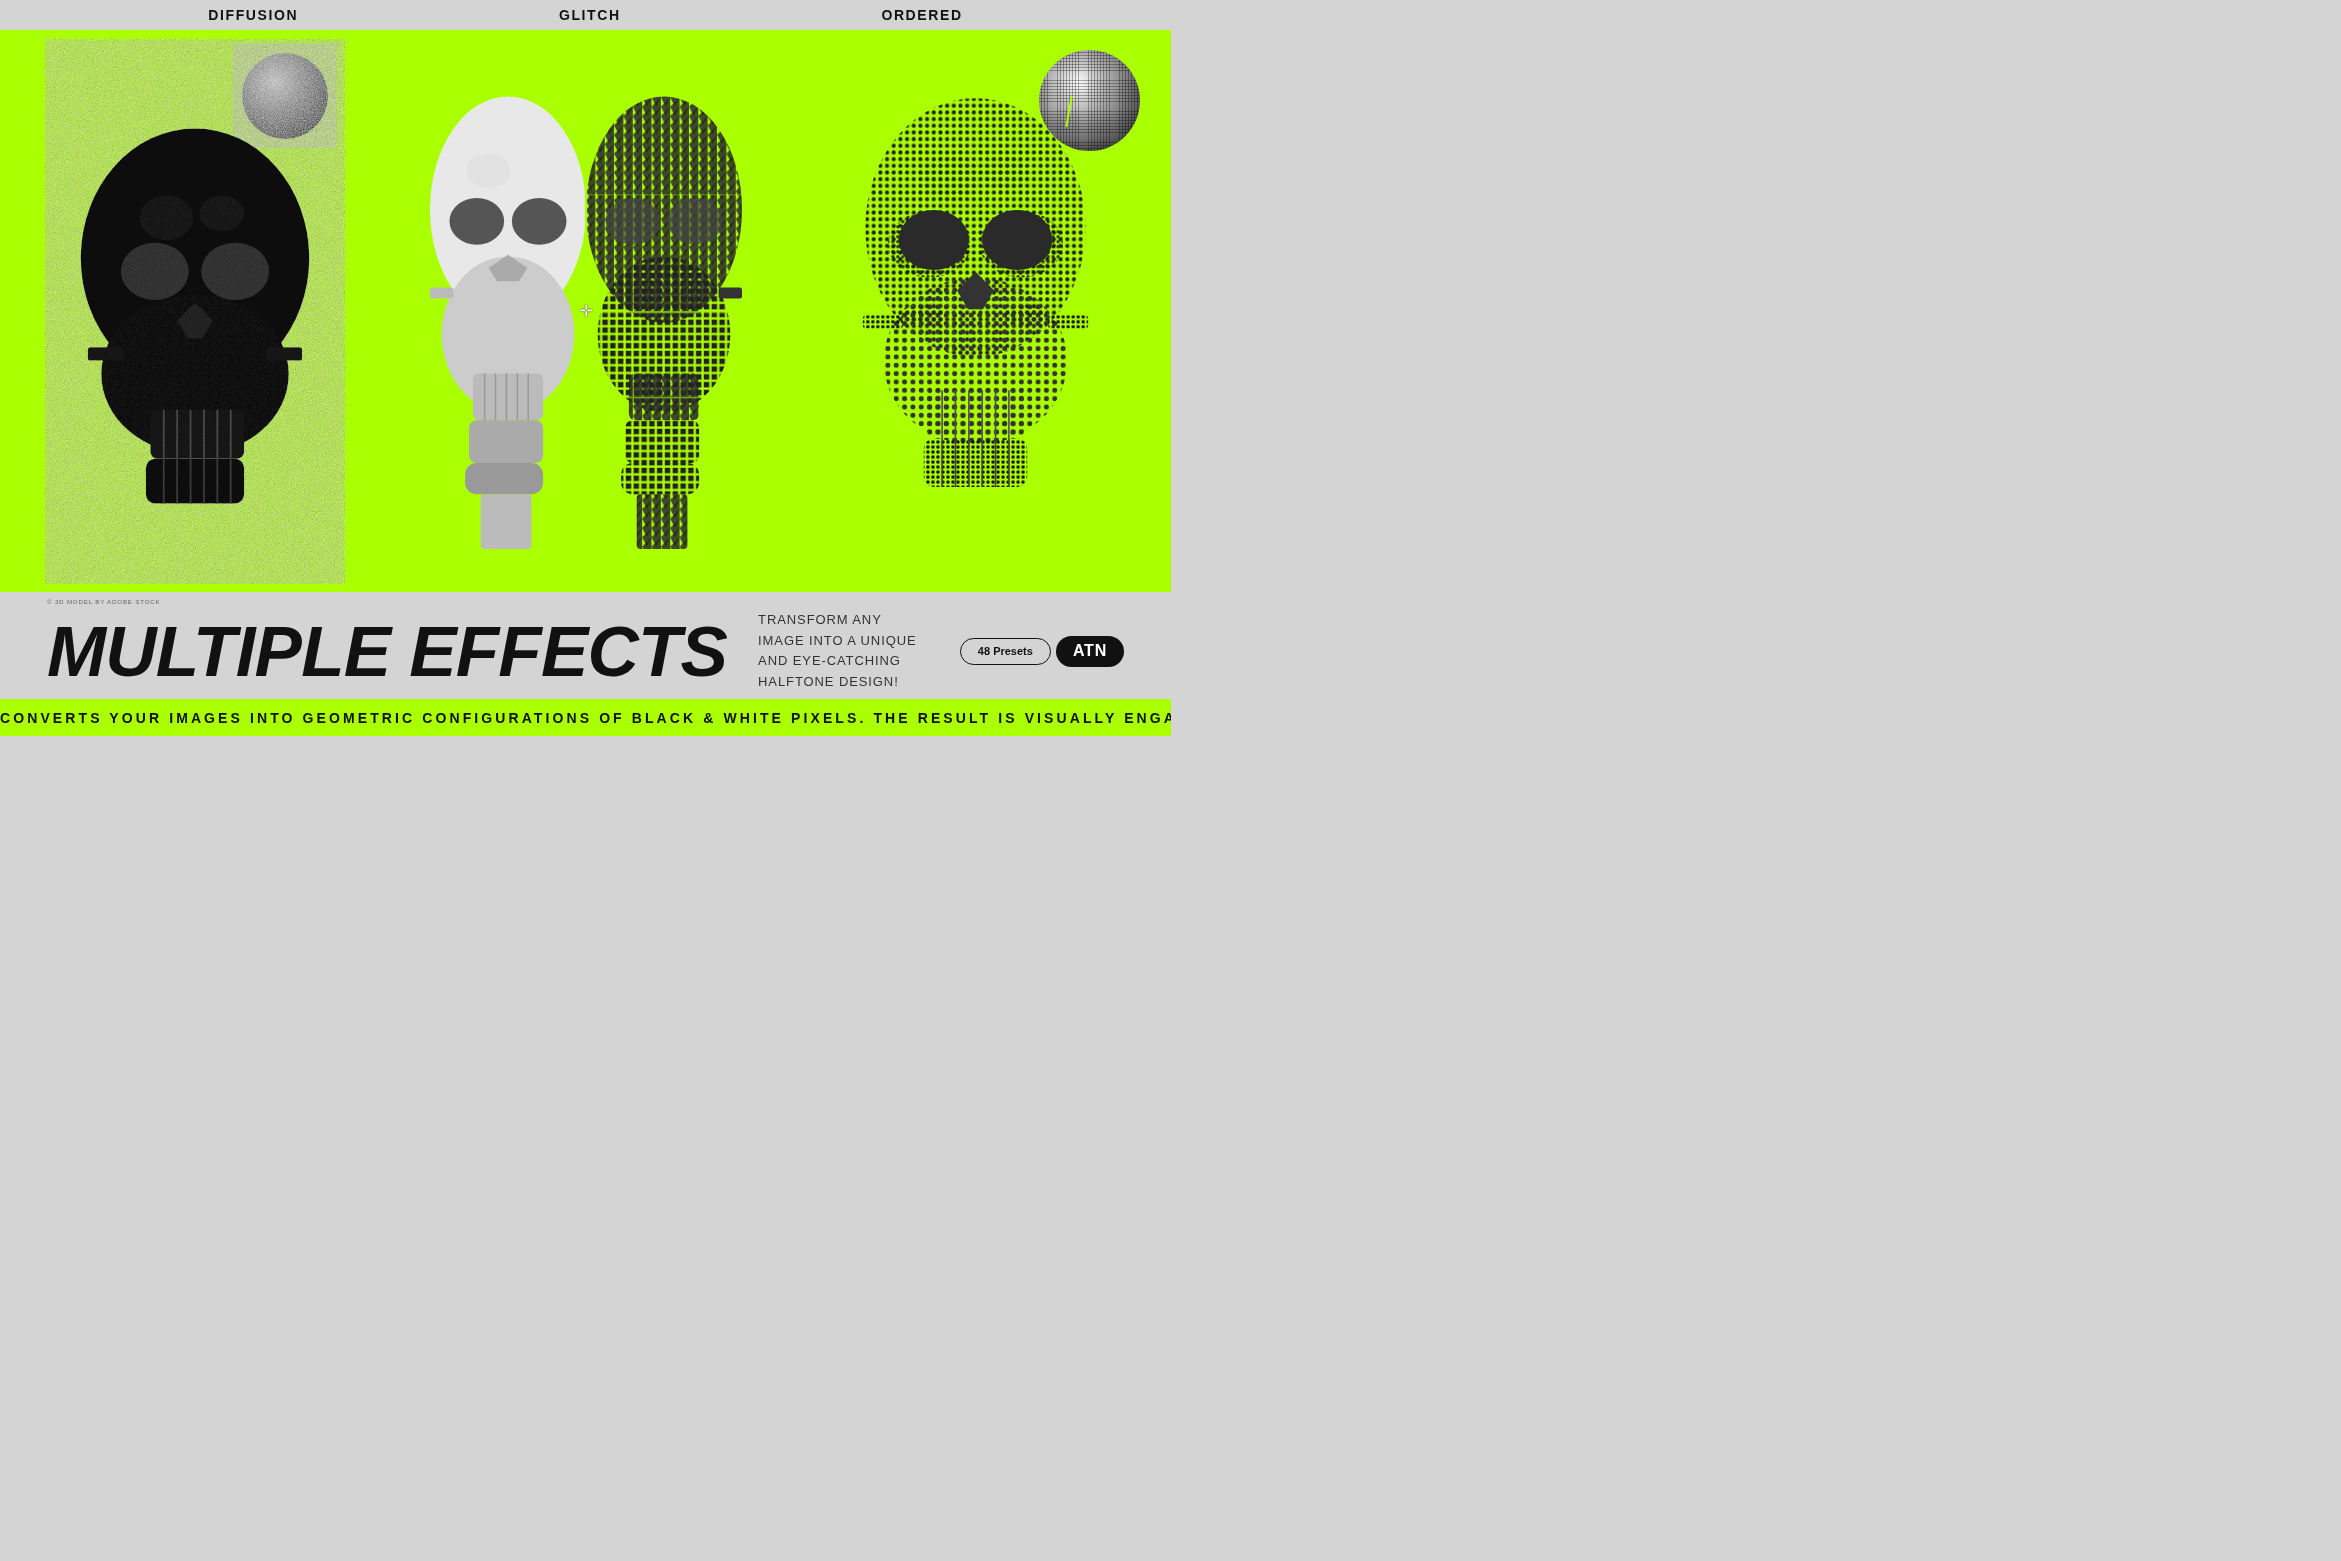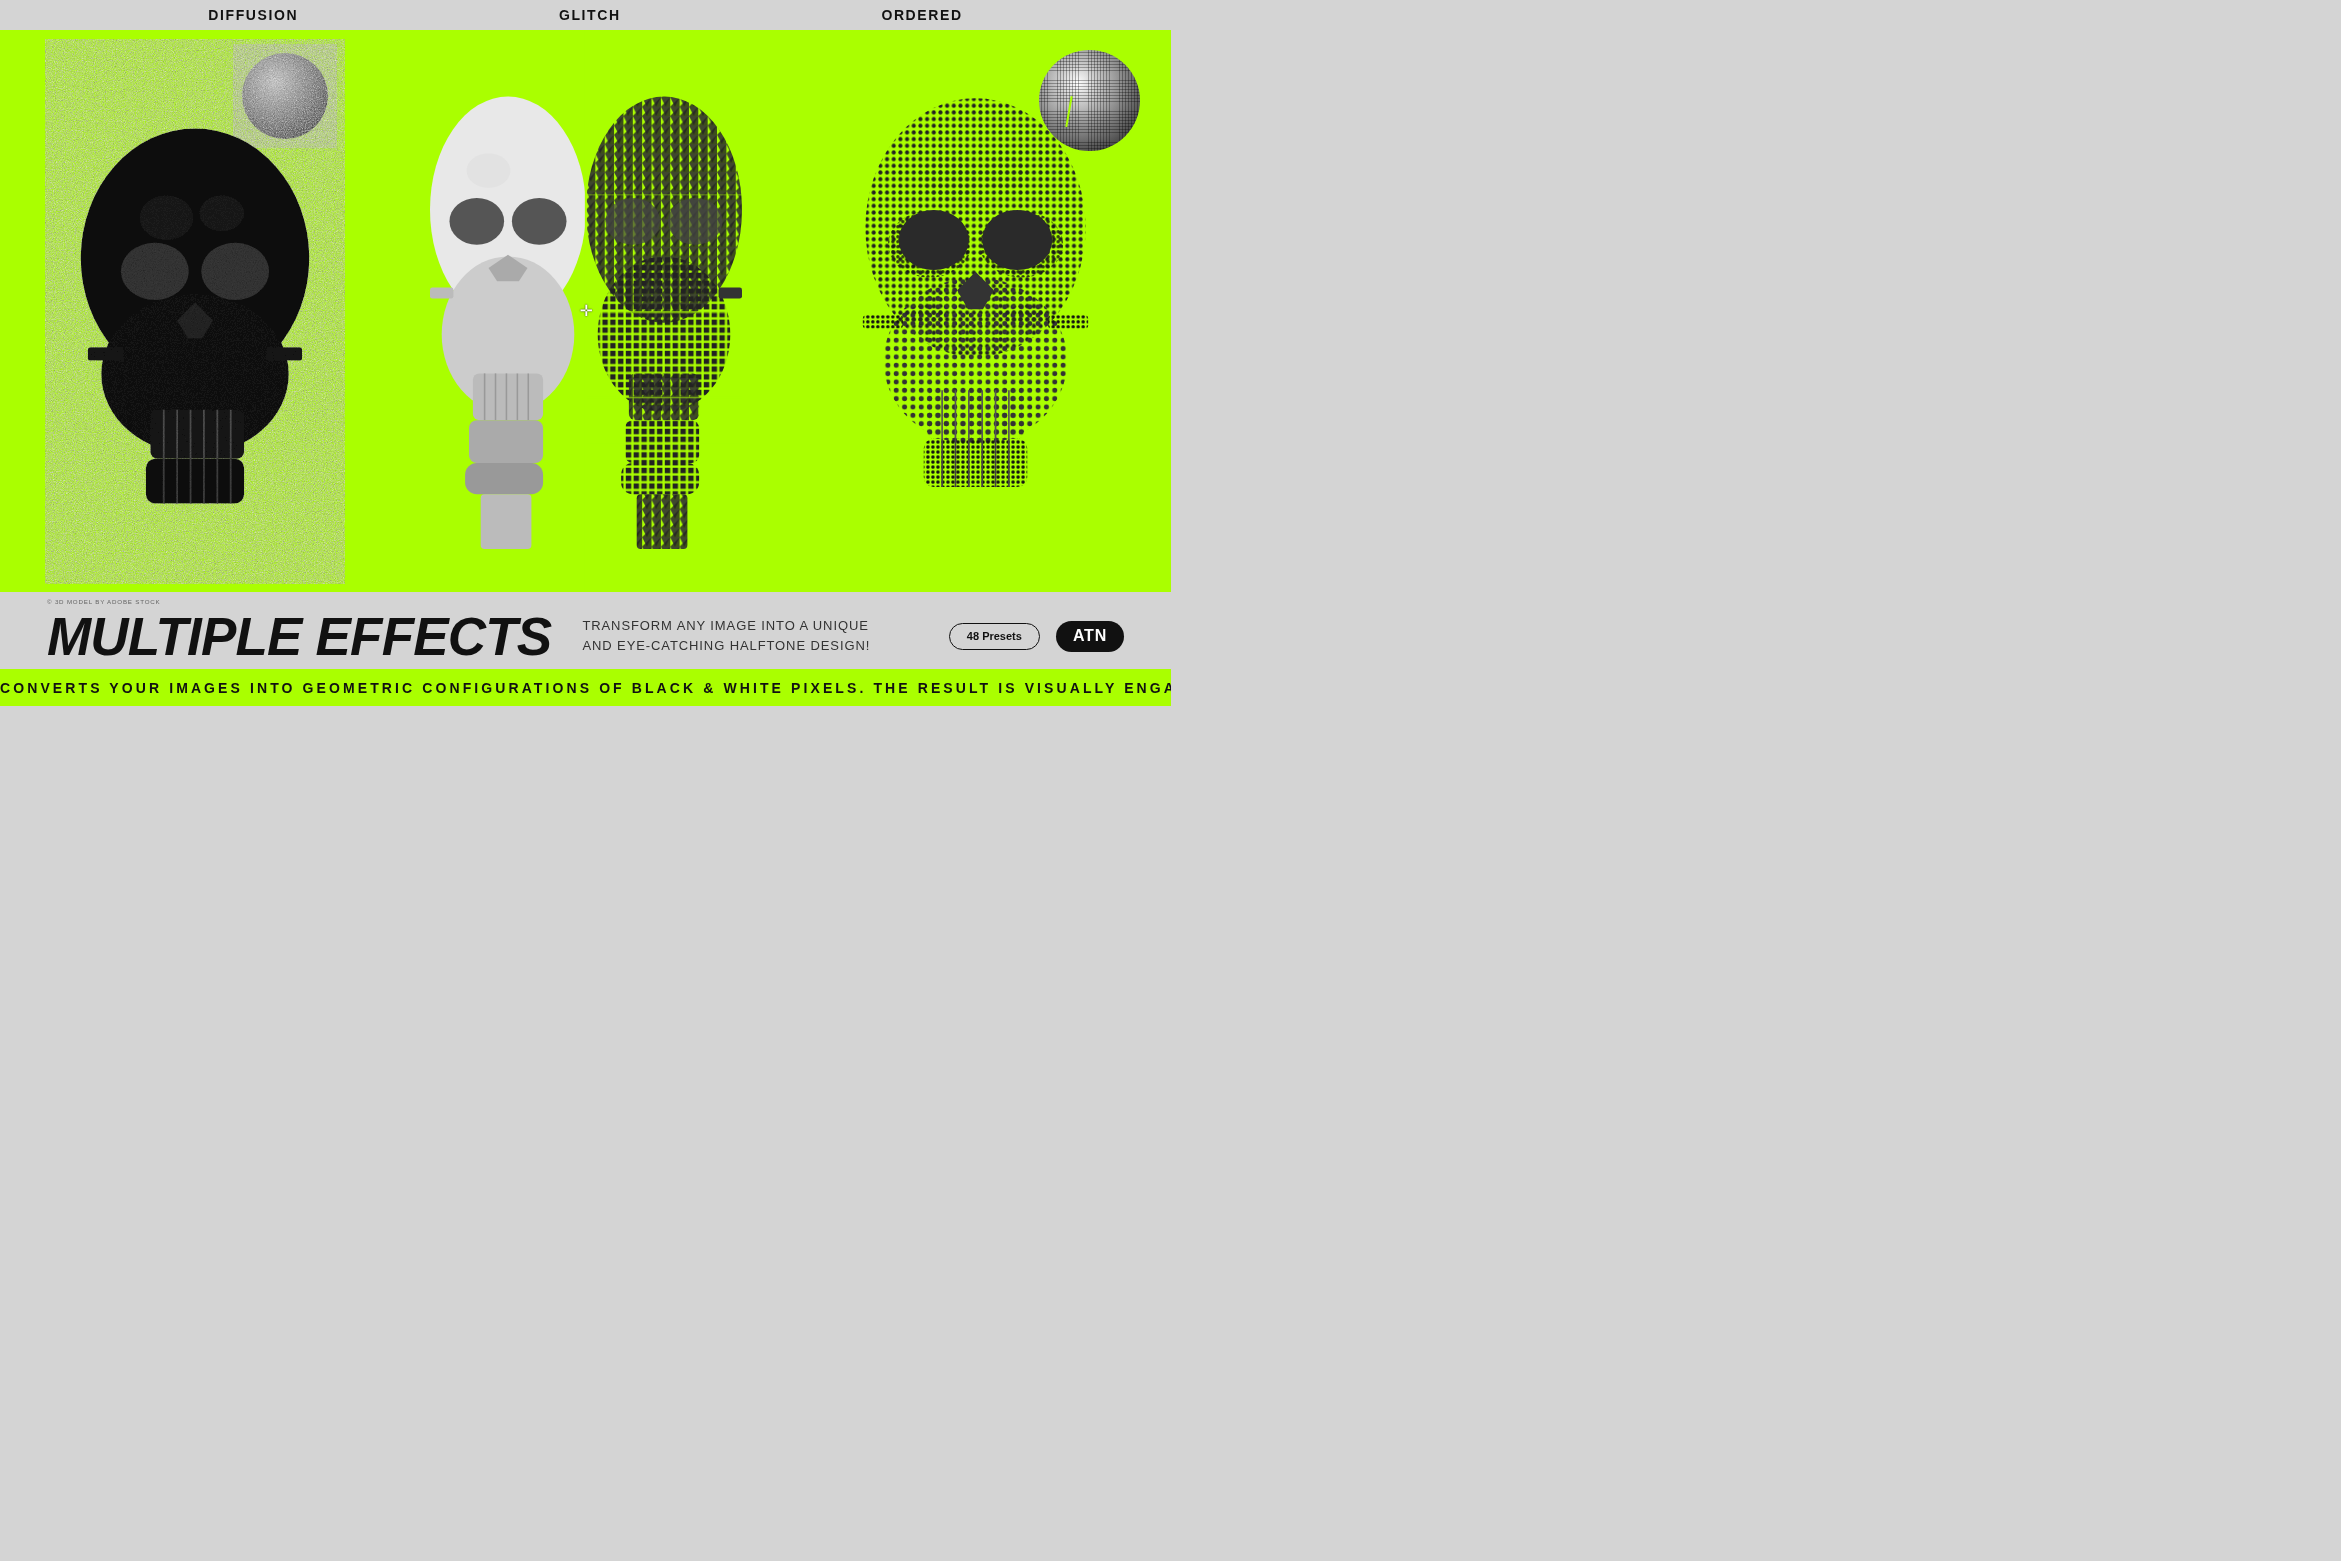--- a/index.html
+++ b/index.html
@@ -59,33 +59,33 @@
     }
 
     .product-row {
       display: flex;
       align-items: center;
       justify-content: space-between;
       padding-bottom: 6.2px;
     }
 
     .product-title {
-      font-size: 53px;
+      font-size: 71px;
       font-weight: 900;
       color: #111;
       text-transform: uppercase;
       letter-spacing: -0.8px;
       line-height: 1;
       font-style: italic;
     }
 
     .badges {
       display: flex;
       align-items: center;
-      gap: 16px;
+      gap: 5px;
     }
 
     .badge-presets {
       border: 1.6px solid #111;
       border-radius: 23.4px;
       padding: 6.2px 17px;
       font-size: 11px;
       font-weight: 600;
       color: #111;
       background: transparent;

